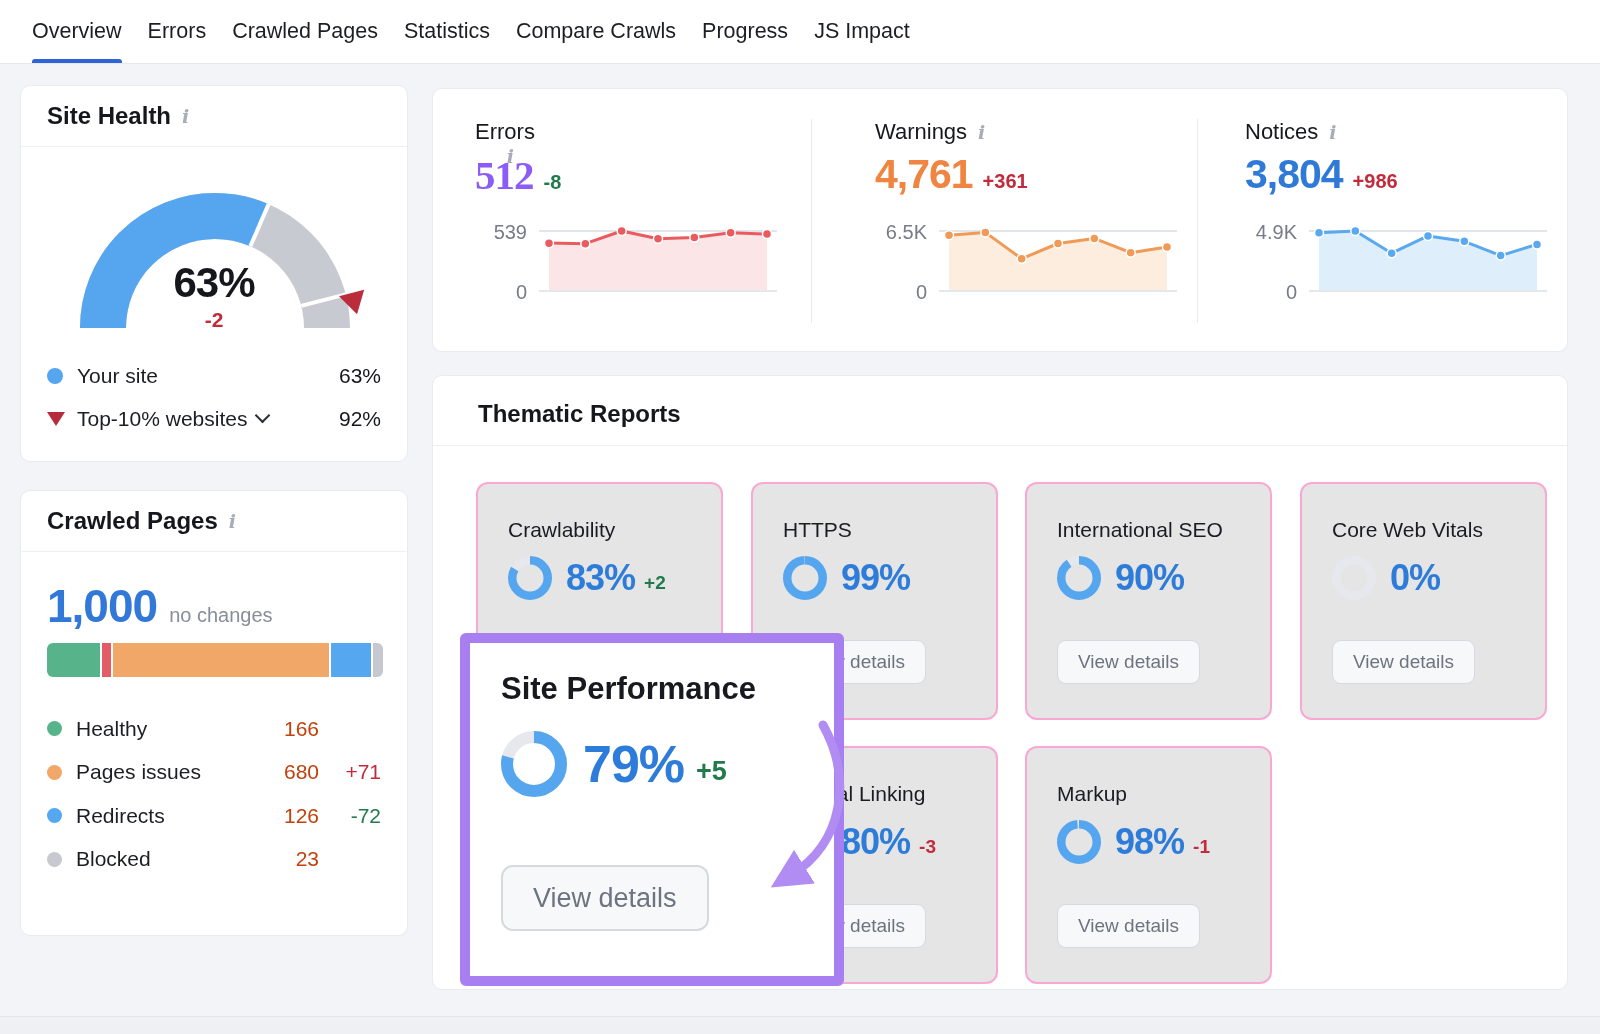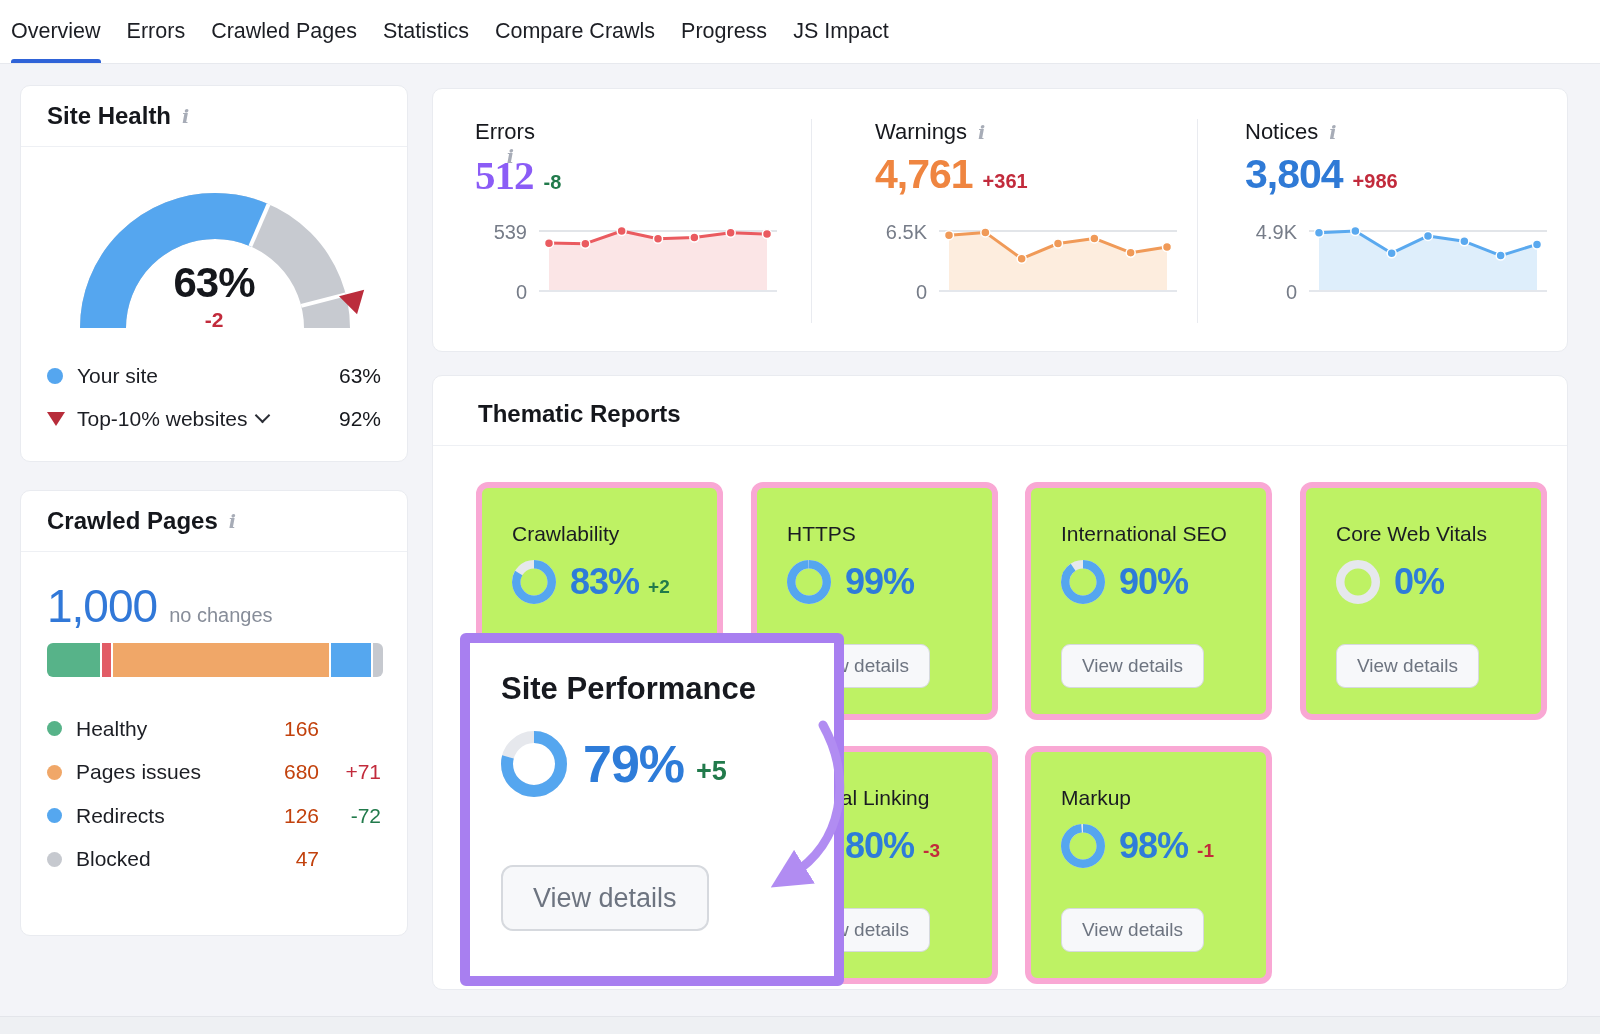--- a/index.html
+++ b/index.html
@@ -1,19 +1,19 @@
 <!DOCTYPE html>
 <html><head>
 <meta charset="utf-8">
 <style>
   html,body{margin:0;padding:0;background:#f3f4f8;font-family:"Liberation Sans",sans-serif;}
   .page{position:relative;width:1600px;height:1034px;overflow:hidden;background:#f3f4f8;}
 
   
-  .nav{position:absolute;left:0;top:0;width:1600px;height:64px;background:#fff;border-bottom:1px solid #e7e9ee;display:flex;align-items:stretch;padding-left:11px;box-sizing:border-box;gap:26px;}
+  .nav{position:absolute;left:0;top:0;width:1600px;height:64px;background:#fff;border-bottom:1px solid #e7e9ee;display:flex;align-items:stretch;padding-left:32px;box-sizing:border-box;gap:26px;}
   .tab{position:relative;display:flex;align-items:center;font-size:21.5px;color:#1c1e24;font-weight:500;cursor:pointer;white-space:nowrap;}
   .tab.active::after{content:"";position:absolute;left:0;right:0;bottom:0;height:4px;border-radius:3px 3px 0 0;background:#2f63d8;}
 
   .card{position:absolute;background:#fff;border:1px solid #e9ebf0;border-radius:10px;box-sizing:border-box;}
   .card-hd{height:60px;display:flex;align-items:center;padding:0 26px;border-bottom:1px solid #eef0f4;}
   .card-hd .t{font-size:24px;font-weight:700;color:#15171c;}
   .info-i{font-family:"DejaVu Serif",serif;font-style:italic;font-weight:600;font-size:19px;color:#a7acb7;margin-left:11px;cursor:pointer;}
 
   
   #sh-gauge{position:absolute;left:39px;top:92px;overflow:visible;}
@@ -21,21 +21,21 @@
   .sh-delta{position:absolute;left:0;top:222px;width:100%;text-align:center;font-size:21px;font-weight:700;color:#c22b3c;}
   .sh-legend{position:absolute;left:26px;right:26px;top:268px;}
   .sh-row{display:flex;align-items:center;height:43px;font-size:21px;color:#1c1e24;}
   .sh-row .val{margin-left:auto;font-weight:500;color:#15171c;}
   .dot{width:16px;height:16px;border-radius:50%;margin-right:14px;flex:0 0 auto;}
   .tri-down{width:0;height:0;border-left:9px solid transparent;border-right:9px solid transparent;border-top:14px solid #b72c3a;margin-right:12px;flex:0 0 auto;}
   .chev{display:inline-block;width:9px;height:9px;border-right:2.5px solid #2b2e35;border-bottom:2.5px solid #2b2e35;transform:rotate(45deg);margin-left:10px;position:relative;top:-3px;}
 
   
   .cp-total{position:absolute;left:26px;top:88px;display:flex;align-items:baseline;}
-  .cp-total .n{font-size:46px;font-weight:400;color:#3178d8;letter-spacing:-1px;}
+  .cp-total .n{font-size:46px;font-weight:700;color:#3178d8;letter-spacing:-1px;}
   .cp-total .note{font-size:20px;color:#878d99;margin-left:12px;}
   .cp-bar{position:absolute;left:26px;top:152px;width:336px;height:34px;border-radius:6px;overflow:hidden;display:flex;gap:2px;}
   .cp-bar span{height:100%;}
   .cp-legend{position:absolute;left:26px;right:26px;top:216px;}
   .cp-row{display:flex;align-items:center;height:43.5px;font-size:21px;color:#1c1e24;}
   .cp-row .dot{width:15px;height:15px;}
   .cp-row .v{width:70px;text-align:right;color:#c2410c;font-weight:500;margin-left:auto;}
   .cp-row .d{width:62px;text-align:right;font-weight:500;}
 
   
@@ -48,21 +48,21 @@
   .spark{position:absolute;top:130px;}
   .spark .ax{position:absolute;width:52px;text-align:right;font-size:20px;color:#767c88;left:0;}
   .spark svg{position:absolute;left:64px;top:0;overflow:visible;}
 
   .good{color:#217a4b;}
   .bad{color:#c22b3c;}
 
   
   .th-title{position:absolute;left:45px;top:24px;font-size:24px;font-weight:700;color:#15171c;}
   .th-div{position:absolute;left:0;right:0;top:69px;height:1px;background:#eef0f4;}
-  .mini{position:absolute;width:247px;height:238px;background:#bef264;border:6px solid #f9a8d4;border-radius:12px;box-sizing:border-box;z-index:1;}
+  .mini{position:absolute;width:247px;height:238px;background:#e5e5e5;border:2px solid #f9a8d4;border-radius:12px;box-sizing:border-box;z-index:1;}
   .mini .mt{position:absolute;left:30px;top:34px;font-size:21px;font-weight:500;color:#1a1c22;}
   .mini .drow{position:absolute;left:30px;top:72px;display:flex;align-items:center;}
   .mini .pct{font-size:36px;font-weight:800;color:#2e7cd9;margin-left:14px;letter-spacing:-1px;}
   .mini .mdl{font-size:19px;font-weight:700;margin-left:9px;margin-top:10px;}
   .btn{display:inline-flex;align-items:center;justify-content:center;background:#f7f8fa;border:1.5px solid #d6d9de;border-radius:9px;color:#6d7480;font-weight:500;cursor:pointer;}
   .mini .btn{position:absolute;left:30px;top:156px;height:42px;padding:0 20px;font-size:19px;}
   .r1{top:106px;} .r2{top:370px;}
   .c1{left:43px;} .c2{left:318px;} .c3{left:592px;} .c4{left:867px;}
 
   
@@ -237,21 +237,21 @@
         </div>
         <div class="cp-row">
           <span class="dot" style="background: rgb(85, 167, 239);"></span>
           <span>Redirects</span>
           <span class="v">126</span>
           <span class="d good">-72</span>
         </div>
         <div class="cp-row">
           <span class="dot" style="background: rgb(198, 201, 207);"></span>
           <span>Blocked</span>
-          <span class="v">47</span>
+          <span class="v">23</span>
           <span class="d "></span>
         </div>
       </div>
   </div>
 
   <div class="card" style="left:432px;top:375px;width:1136px;height:615px;" id="thematic">
     <div class="th-title">Thematic Reports</div>
     <div class="th-div"></div>
 
     <div class="hl">

